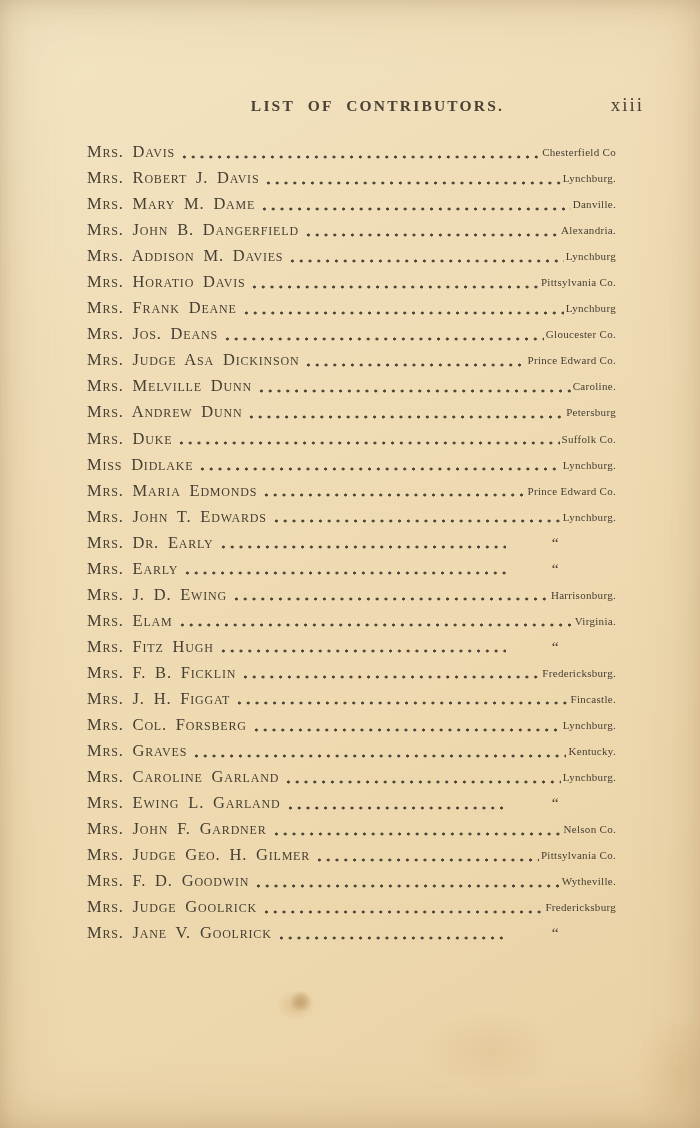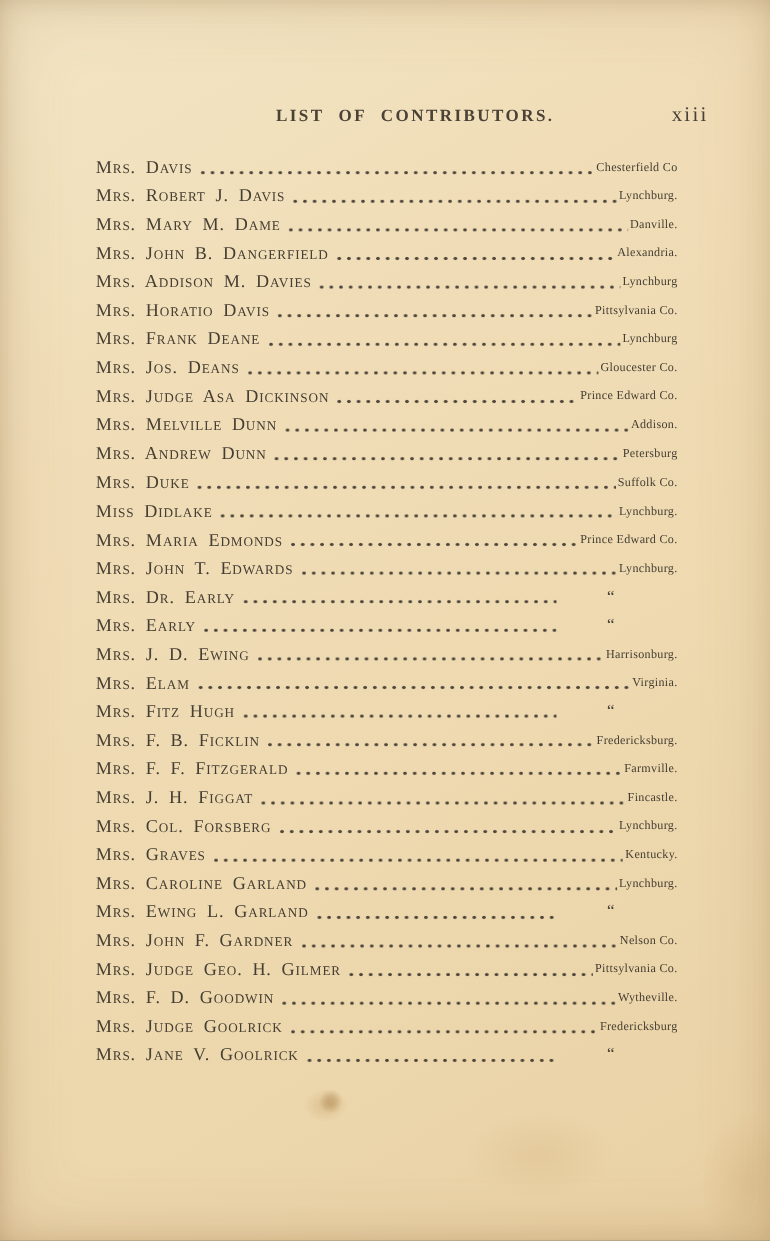--- a/index.html
+++ b/index.html
@@ -147,21 +147,21 @@
         <span class="loc">Gloucester Co.</span>
       </div>
       <div class="row">
         <span class="name">Mrs. Judge Asa Dickinson</span>
         <span class="leader"></span>
         <span class="loc">Prince Edward Co.</span>
       </div>
       <div class="row">
         <span class="name">Mrs. Melville Dunn</span>
         <span class="leader"></span>
-        <span class="loc">Addison.</span>
+        <span class="loc">Caroline.</span>
       </div>
       <div class="row">
         <span class="name">Mrs. Andrew Dunn</span>
         <span class="leader"></span>
         <span class="loc">Petersburg</span>
       </div>
       <div class="row">
         <span class="name">Mrs. Duke</span>
         <span class="leader"></span>
         <span class="loc">Suffolk Co.</span>
@@ -203,25 +203,20 @@
       </div>
       <div class="row ditto">
         <span class="name">Mrs. Fitz Hugh</span>
         <span class="leader"></span>
         <span class="loc">“</span>
       </div>
       <div class="row">
         <span class="name">Mrs. F. B. Ficklin</span>
         <span class="leader"></span>
         <span class="loc">Fredericksburg.</span>
-      </div>
-      <div class="row">
-        <span class="name">Mrs. F. F. Fitzgerald</span>
-        <span class="leader"></span>
-        <span class="loc">Farmville.</span>
       </div>
       <div class="row">
         <span class="name">Mrs. J. H. Figgat</span>
         <span class="leader"></span>
         <span class="loc">Fincastle.</span>
       </div>
       <div class="row">
         <span class="name">Mrs. Col. Forsberg</span>
         <span class="leader"></span>
         <span class="loc">Lynchburg.</span>

